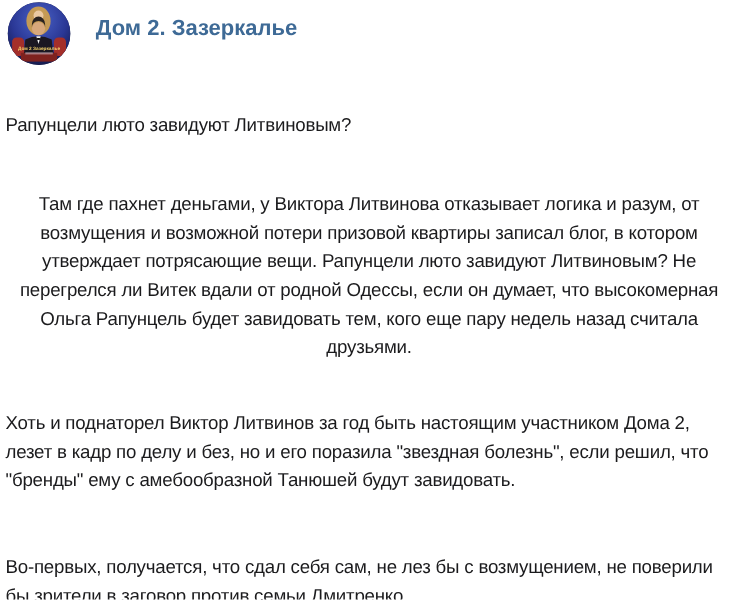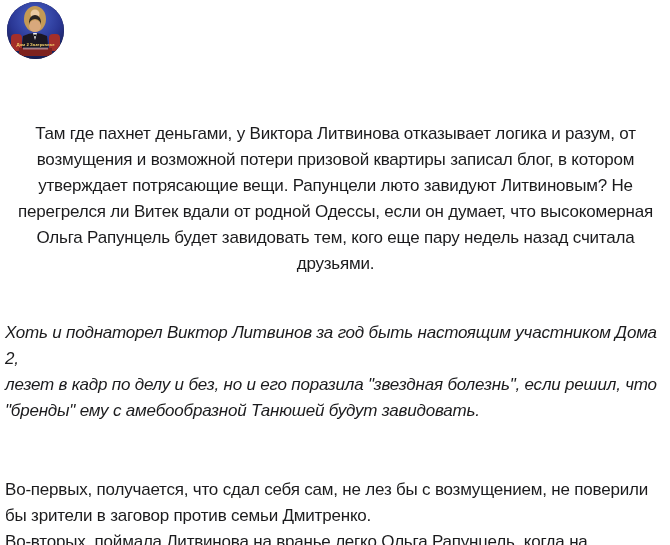--- a/index.html
+++ b/index.html
@@ -39,21 +39,21 @@
     margin-top: 16px;
     padding: 0 4px 0 5px;
     color: #1b1b1d;
     font-size: 17px;
     line-height: 26px;
     letter-spacing: -0.2px;
     white-space: pre-line;
   }
   .post-body p { margin: 0; }
   .post-body p.para-2 { margin-top: 20px; text-align: center; }
-  .post-body p.para-3 { margin-top: 17px; font-style: italic; }
+  .post-body p.para-3 { margin-top: 17px; }
   .post-body p.para-4 { margin-top: 27px; }
 </style>
 </head>
 <body>
 
 <div class="post-card">
 
   <div class="post-header">
     <div class="avatar">
       <svg width="57" height="57" viewBox="0 0 57 57" xmlns="http://www.w3.org/2000/svg">
@@ -76,23 +76,25 @@
         <rect x="26.7" y="32.5" width="2.6" height="1.8" fill="#0a0a0a"></rect>
 
         <rect x="4" y="32" width="11" height="17" rx="4" fill="#a42f2a"></rect>
         <rect x="42" y="32" width="11" height="17" rx="4" fill="#a42f2a"></rect>
         <rect x="12" y="46" width="33" height="8" fill="#7e221f"></rect>
 
         <text x="28.5" y="43.5" text-anchor="middle" font-size="4.3" font-weight="bold" fill="#f4d16a">Дом 2 Зазеркалье</text>
         <rect x="16" y="45.5" width="25" height="2" fill="#d8d8e8" opacity="0.5"></rect>
       </svg>
     </div>
+    <a class="community-name">Дом 2. Зазеркалье</a>
   </div>
 
   <div class="post-body">
+    <p class="para-1">Рапунцели люто завидуют Литвиновым?</p>
     <p class="para-2">Там где пахнет деньгами, у Виктора Литвинова отказывает логика и разум, от
 возмущения и возможной потери призовой квартиры записал блог, в котором
 утверждает потрясающие вещи. Рапунцели люто завидуют Литвиновым? Не
 перегрелся ли Витек вдали от родной Одессы, если он думает, что высокомерная
 Ольга Рапунцель будет завидовать тем, кого еще пару недель назад считала
 друзьями.</p>
     <p class="para-3">Хоть и поднаторел Виктор Литвинов за год быть настоящим участником Дома 2,
 лезет в кадр по делу и без, но и его поразила "звездная болезнь", если решил, что
 "бренды" ему с амебообразной Танюшей будут завидовать.</p>
     <p class="para-4">Во-первых, получается, что сдал себя сам, не лез бы с возмущением, не поверили

